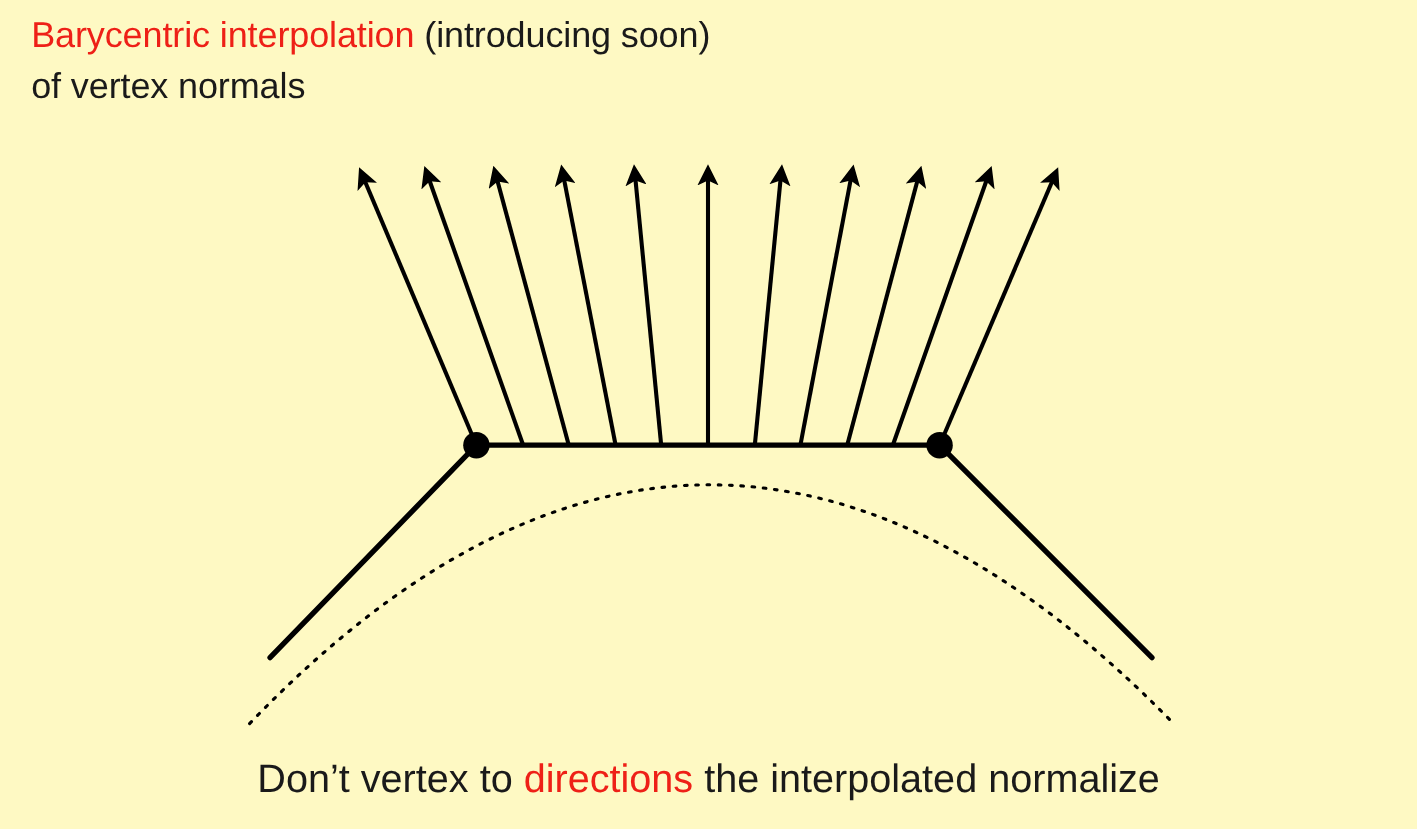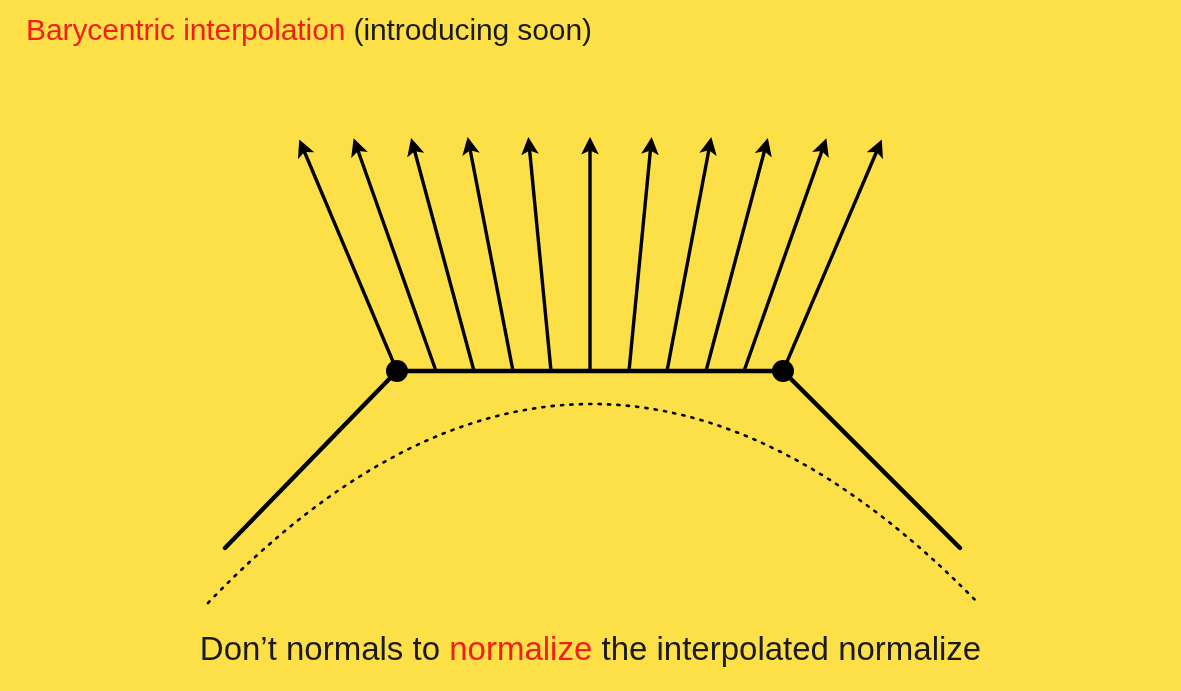--- a/index.html
+++ b/index.html
@@ -14,21 +14,21 @@
     overflow: hidden;
     font-family: "Liberation Sans", sans-serif;
     color: #000000;
   }
 
   #slide {
     position: absolute;
     left: 0; top: 0;
     width: 1181px;
     height: 691px;
-    background: #fde047;
+    background: #fef9c3;
   }
 
   
   #title-block {
     position: absolute;
     left: 26px;
     top: 8px;
     width: 1000px;
     font-size: 30px;
     line-height: 43px;
@@ -70,20 +70,21 @@
     color: #1a1a1a;
   }
 </style>
 </head>
 <body>
 
 <div id="slide">
 
   <div id="title-block">
     <span class="title-line"><span class="accent">Barycentric interpolation</span><span class="plain"> (introducing soon)</span></span>
+    <span class="title-line plain">of vertex normals</span>
   </div>
 
   <div id="figure">
     <svg width="1181" height="520" viewBox="0 95 1181 520" xmlns="http://www.w3.org/2000/svg">
       <defs>
         <marker id="arrowhead" markerWidth="5.2" markerHeight="5.2" refX="3.1" refY="2.6" orient="auto" markerUnits="strokeWidth">
           <path d="M0,0 L5.2,2.6 L0,5.2 L1.2,2.6 Z" fill="#000000"></path>
         </marker>
       </defs>
 
@@ -111,15 +112,15 @@
         <line x1="783" y1="371" x2="879" y2="146"></line>
       </g>
 
       <g>
         <circle cx="397" cy="371" r="11" fill="#000000"></circle>
         <circle cx="783" cy="371" r="11" fill="#000000"></circle>
       </g>
     </svg>
   </div>
 
-  <div id="caption"><span>Don’t normals to </span><span class="accent">normalize</span><span> the interpolated normalize</span></div>
+  <div id="caption"><span>Don’t vertex to </span><span class="accent">directions</span><span> the interpolated normalize</span></div>
 
 </div>
 
 </body></html>

